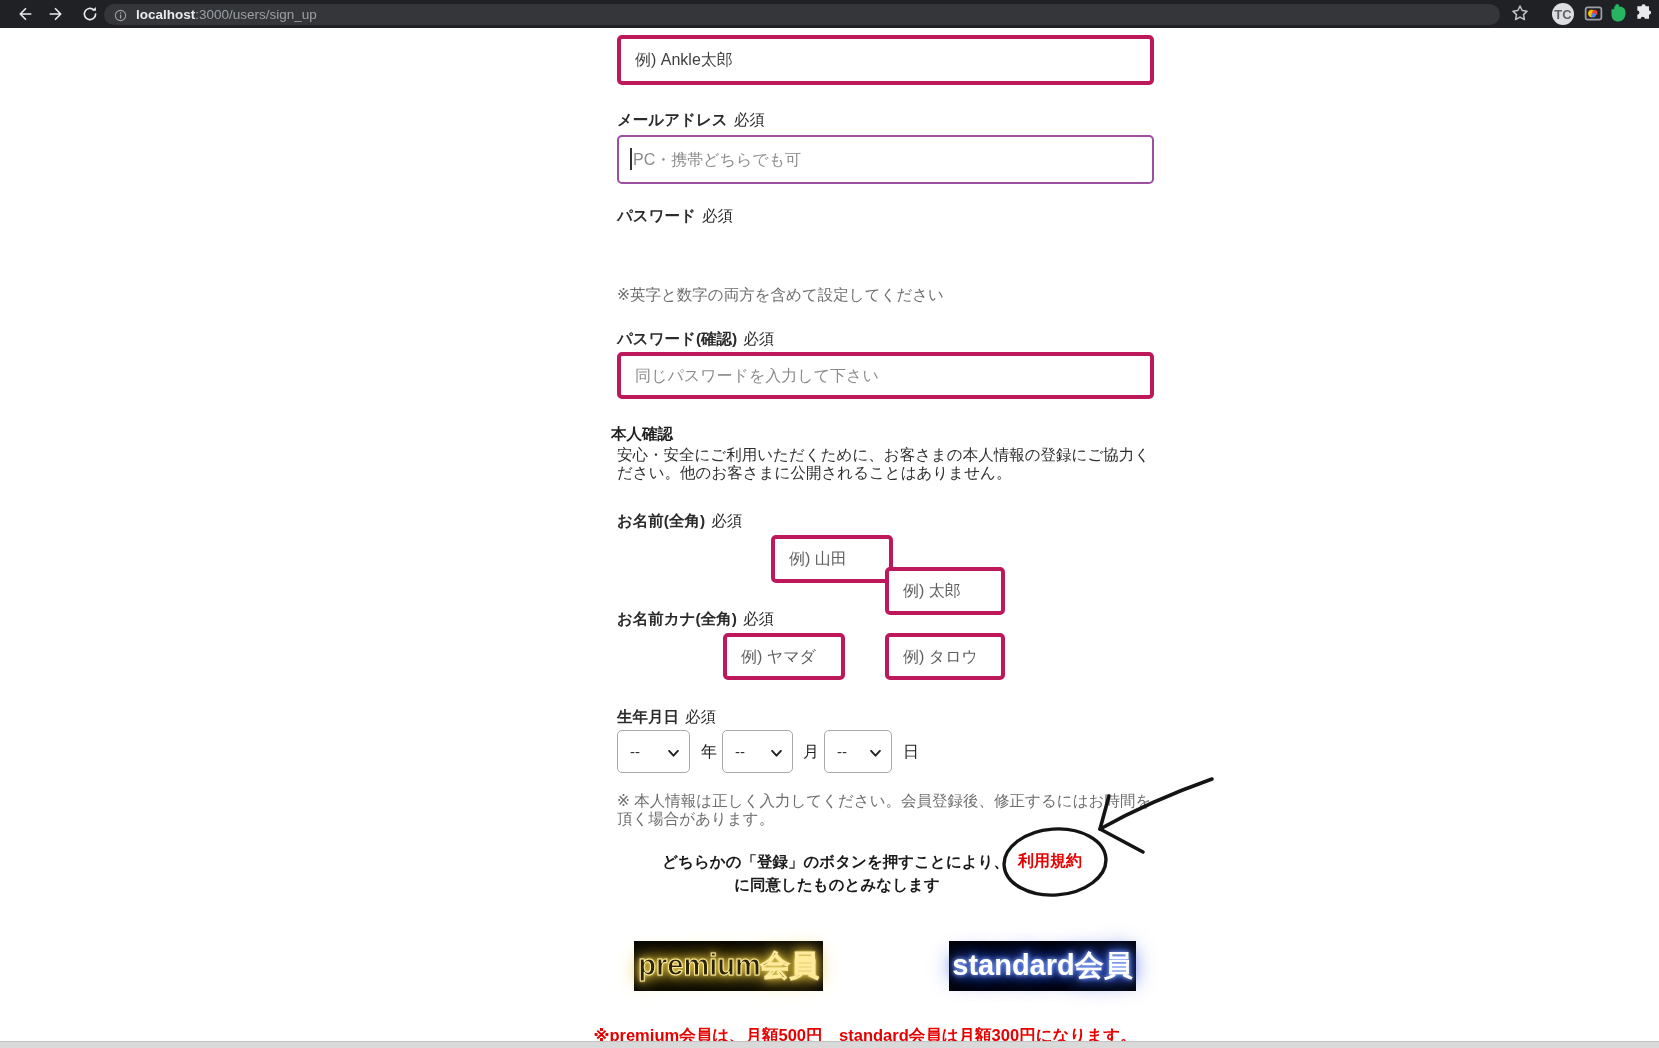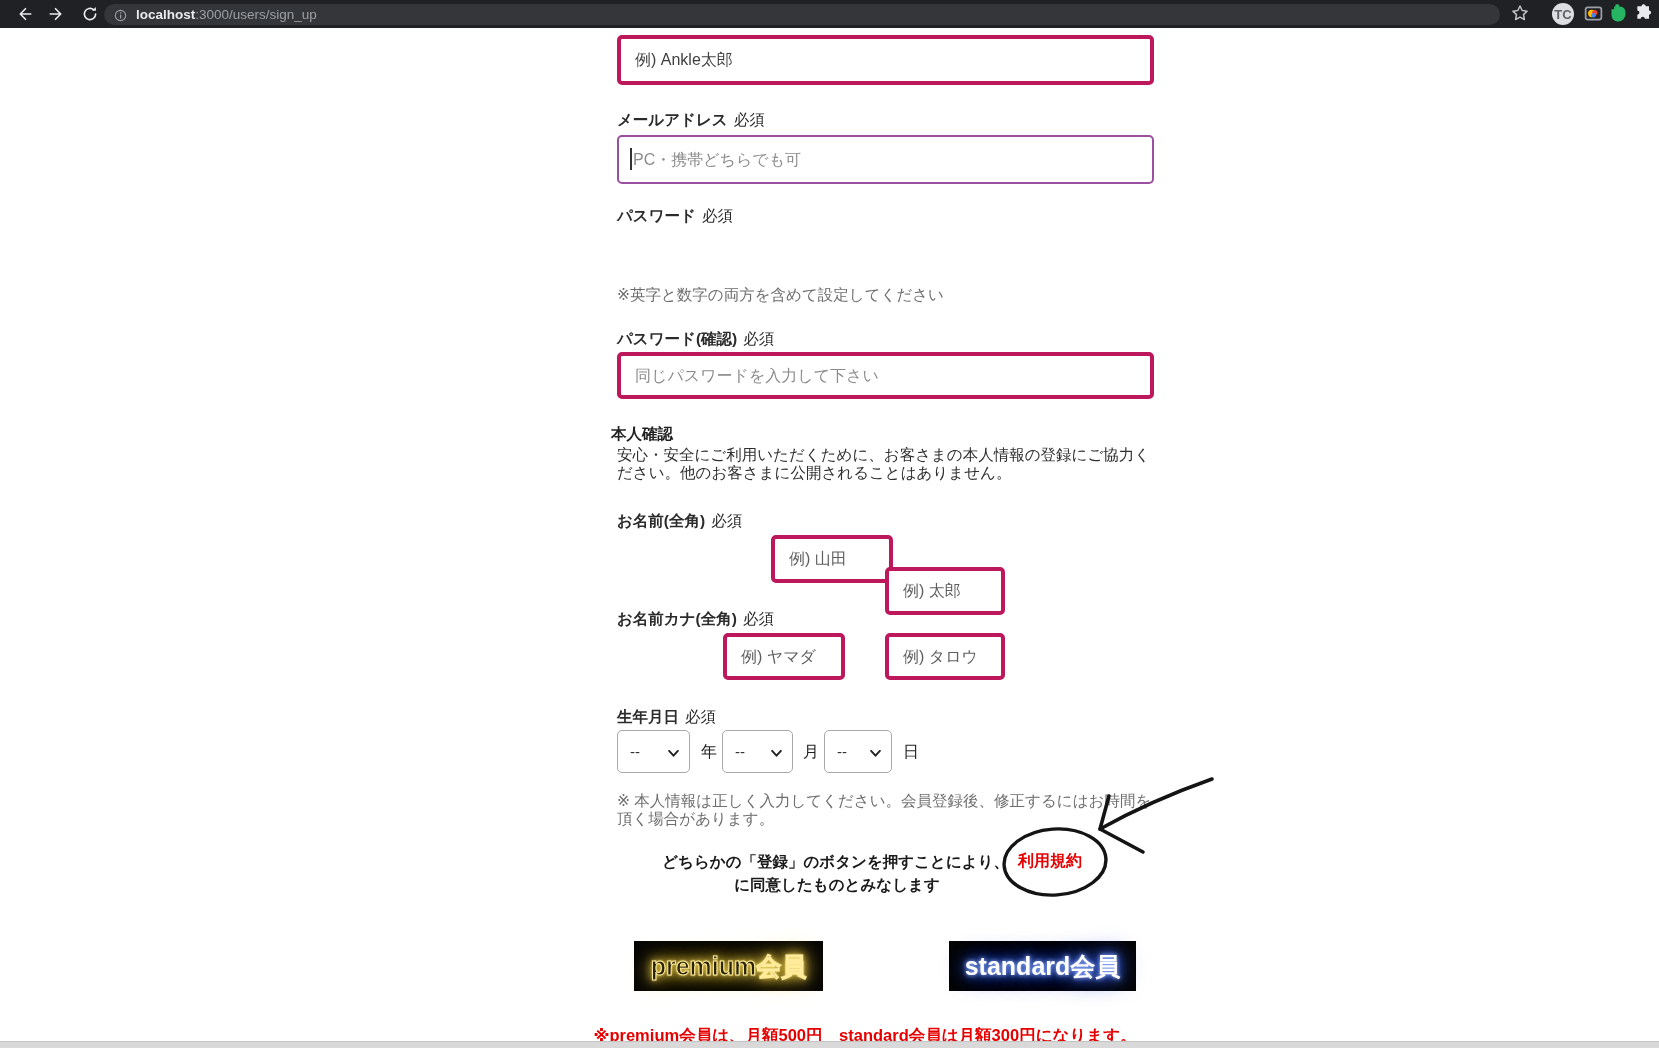--- a/index.html
+++ b/index.html
@@ -51,21 +51,21 @@
     display:flex; align-items:center; padding:0 10px 0 12px; font-size:15px; color:#333;
     justify-content:space-between; cursor:default;
   }
   .unit { position:absolute; font-size:16px; color:#222; }
 
   .agree { font-weight:700; font-size:15.5px; color:#1a1a1a; white-space:nowrap; }
   .terms-red { position:absolute; font-weight:700; font-size:16px; color:#e60000; white-space:nowrap; }
 
   .glow-btn {
     position:absolute; top:941px; height:50px; background:#050505; border:none;
-    font-family:inherit; font-size:25px; font-weight:700; cursor:pointer;
+    font-family:inherit; font-size:29px; font-weight:700; cursor:pointer;
     display:flex; align-items:center; justify-content:center; white-space:nowrap;
   }
   .glow-btn.premium { left:634px; width:189px; color:#2a2408;
     text-shadow:0 0 3px #ffe87a, 0 0 8px #f7d74c, 0 0 16px #e8c53a, 0 0 24px #d8b22a;
     -webkit-text-stroke:1px #ffeb99; }
   .glow-btn.standard { left:949px; width:187px; color:#ffffff;
     text-shadow:0 0 4px #9db8ff, 0 0 10px #4d79ff, 0 0 18px #2850e0, 0 0 26px #1f3fb8; }
 
   .price-note { position:absolute; left:560px; top:1025px; width:610px; text-align:center;
     font-size:16.5px; font-weight:700; color:#e60000; white-space:nowrap; }

